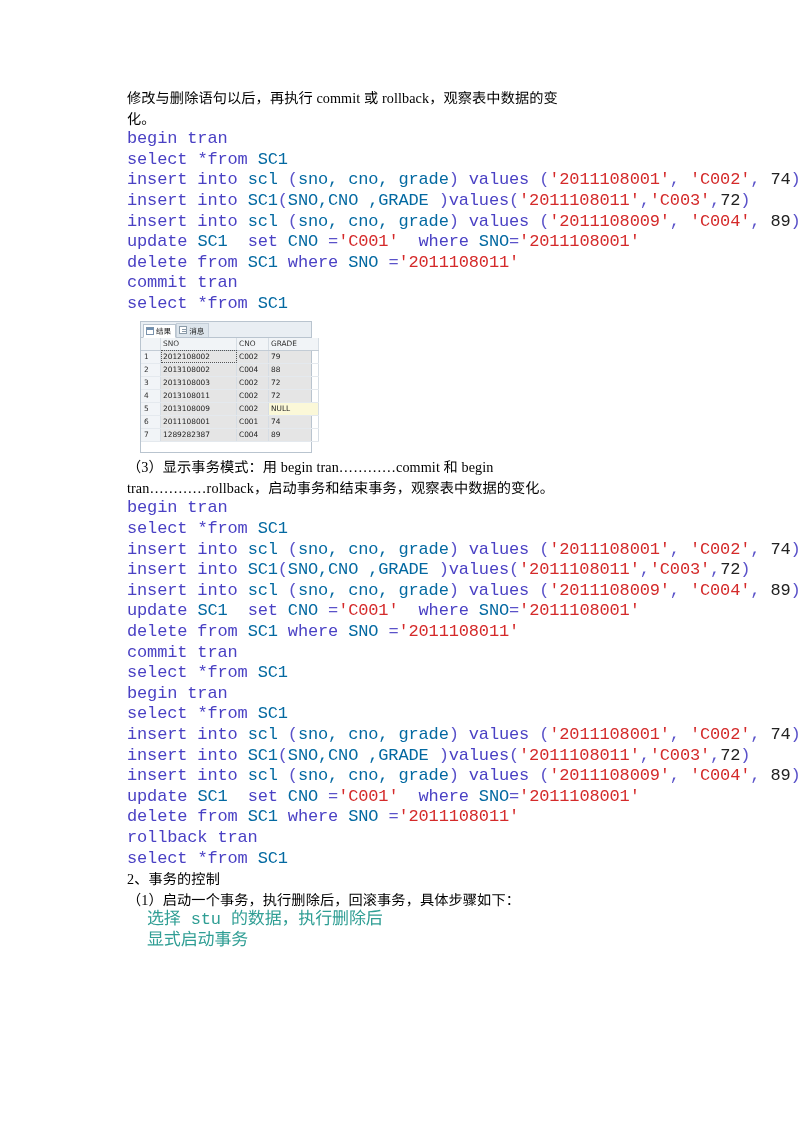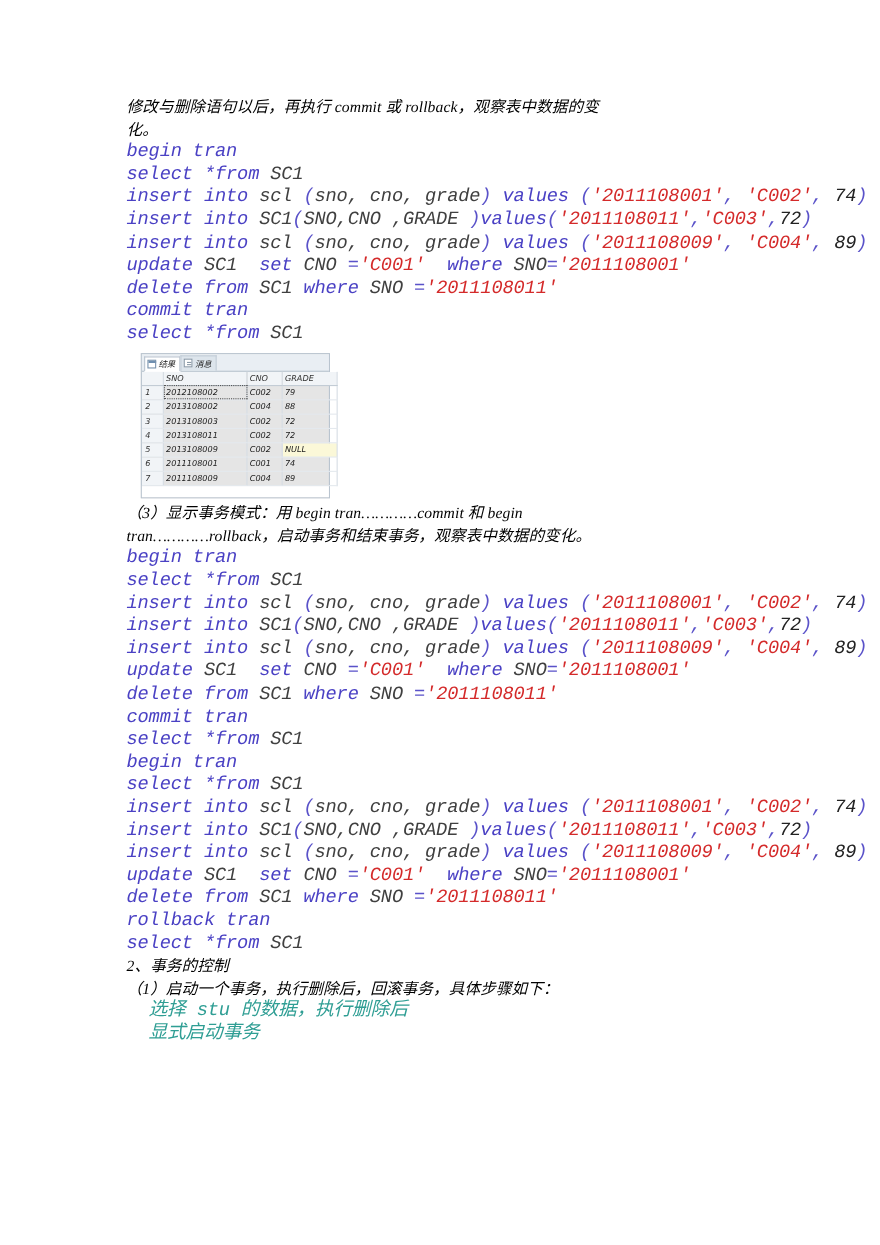--- a/index.html
+++ b/index.html
@@ -10,26 +10,25 @@
   body {
     width: 800px;
     height: 1132px;
     font-family: "Liberation Serif", "DejaVu Serif", serif;
     color: #000000;
     overflow: hidden;
     position: relative;
   }
   .page {
     position: absolute;
-    left: 0; top: 0;
+    left: 12px; top: 0;
     width: 668px;
     height: 1132px;
     box-sizing: border-box;
     padding: 88px 112px 0 115px;
-    font-style: italic;
   }
 
   
   .para {
     font-family: "Liberation Serif", "DejaVu Serif", serif;
     font-size: 14.2px;
     line-height: 20.6px;
     color: #000000;
     letter-spacing: 0.1px;
     white-space: pre-wrap;
@@ -39,21 +38,21 @@
   
   .sql-line {
     font-family: "Liberation Mono", "DejaVu Sans Mono", monospace;
     font-size: 17px;
     line-height: 20.6px;
     white-space: pre;
     margin: 0;
     letter-spacing: -0.15px;
   }
   .kw   { color: #4a41c4; }   
-  .id   { color: #404040; }   
+  .id   { color: #0369a1; }   
   .str  { color: #d42a2a; }   
   .num  { color: #222222; }   
   .punc { color: #5a52c9; }
   .cmt  { color: #2f9e94; }   
 
   
   .grid-wrap {
     margin: 6px 0 4px 13px;
     width: 172px;
     background: #e5e5e5;
@@ -238,21 +237,21 @@
             <td class="nullcell">NULL</td>
           </tr>
           <tr>
             <td class="rownum">6</td>
             <td>2011108001</td>
             <td>C001</td>
             <td>74</td>
           </tr>
           <tr>
             <td class="rownum">7</td>
-            <td>2011108009</td>
+            <td>1289282387</td>
             <td>C004</td>
             <td>89</td>
           </tr>
         </tbody>
     </table>
     <div class="grid-foot"></div>
   </div>
 
   <p class="para">（3）显示事务模式：用 begin tran…………commit 和 begin
 tran…………rollback，启动事务和结束事务，观察表中数据的变化。</p>

